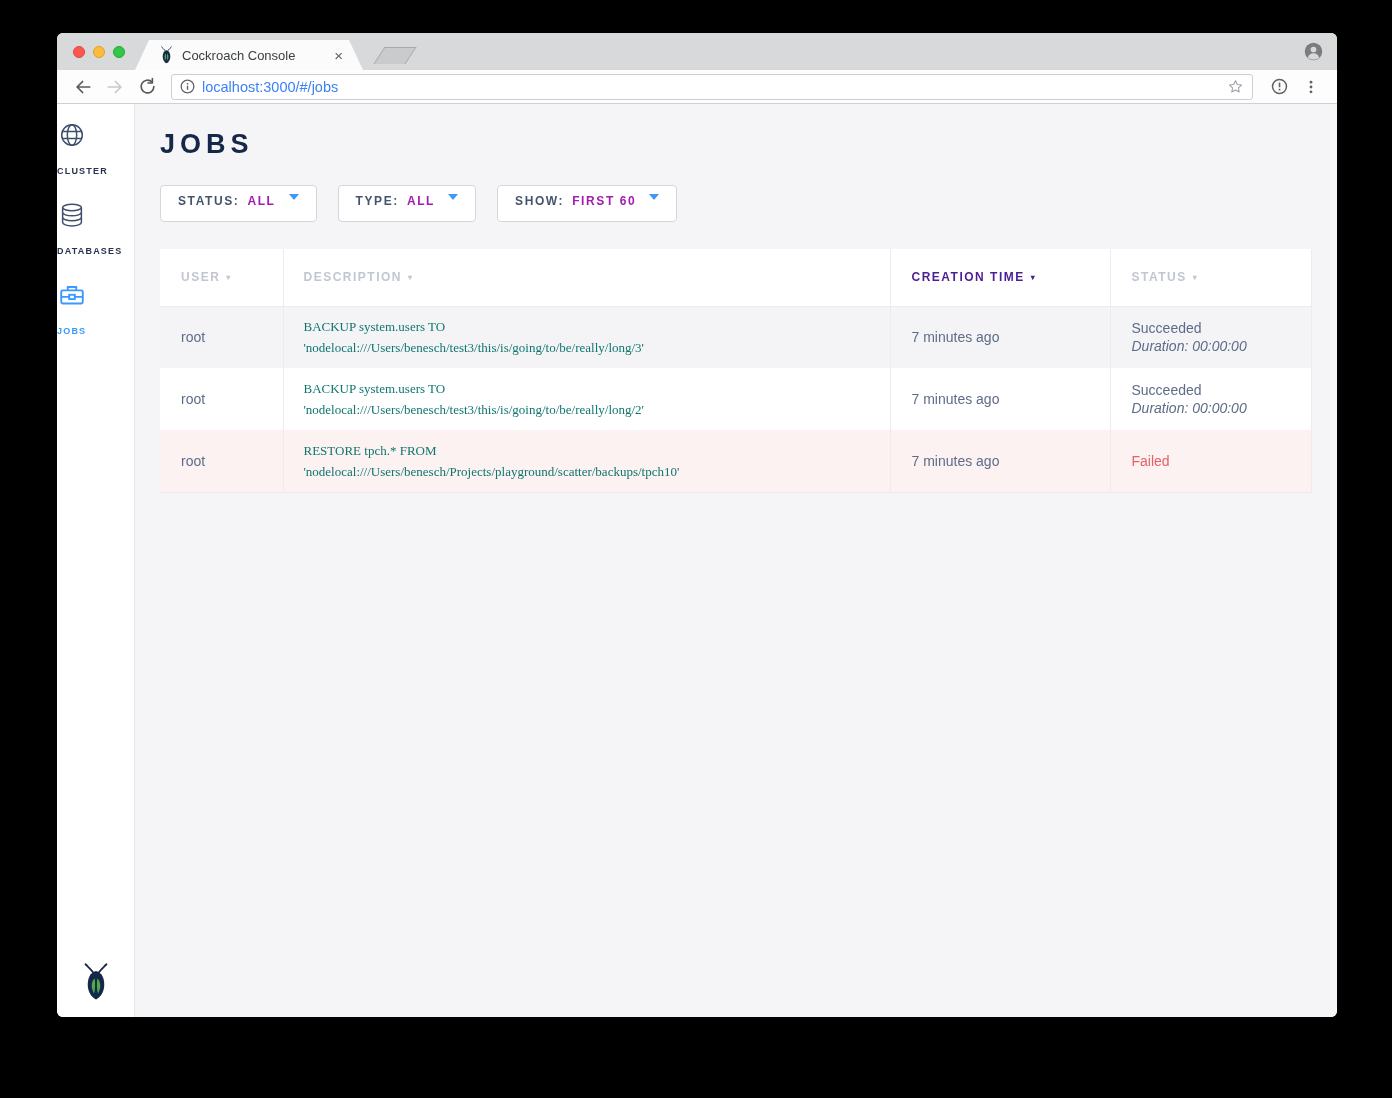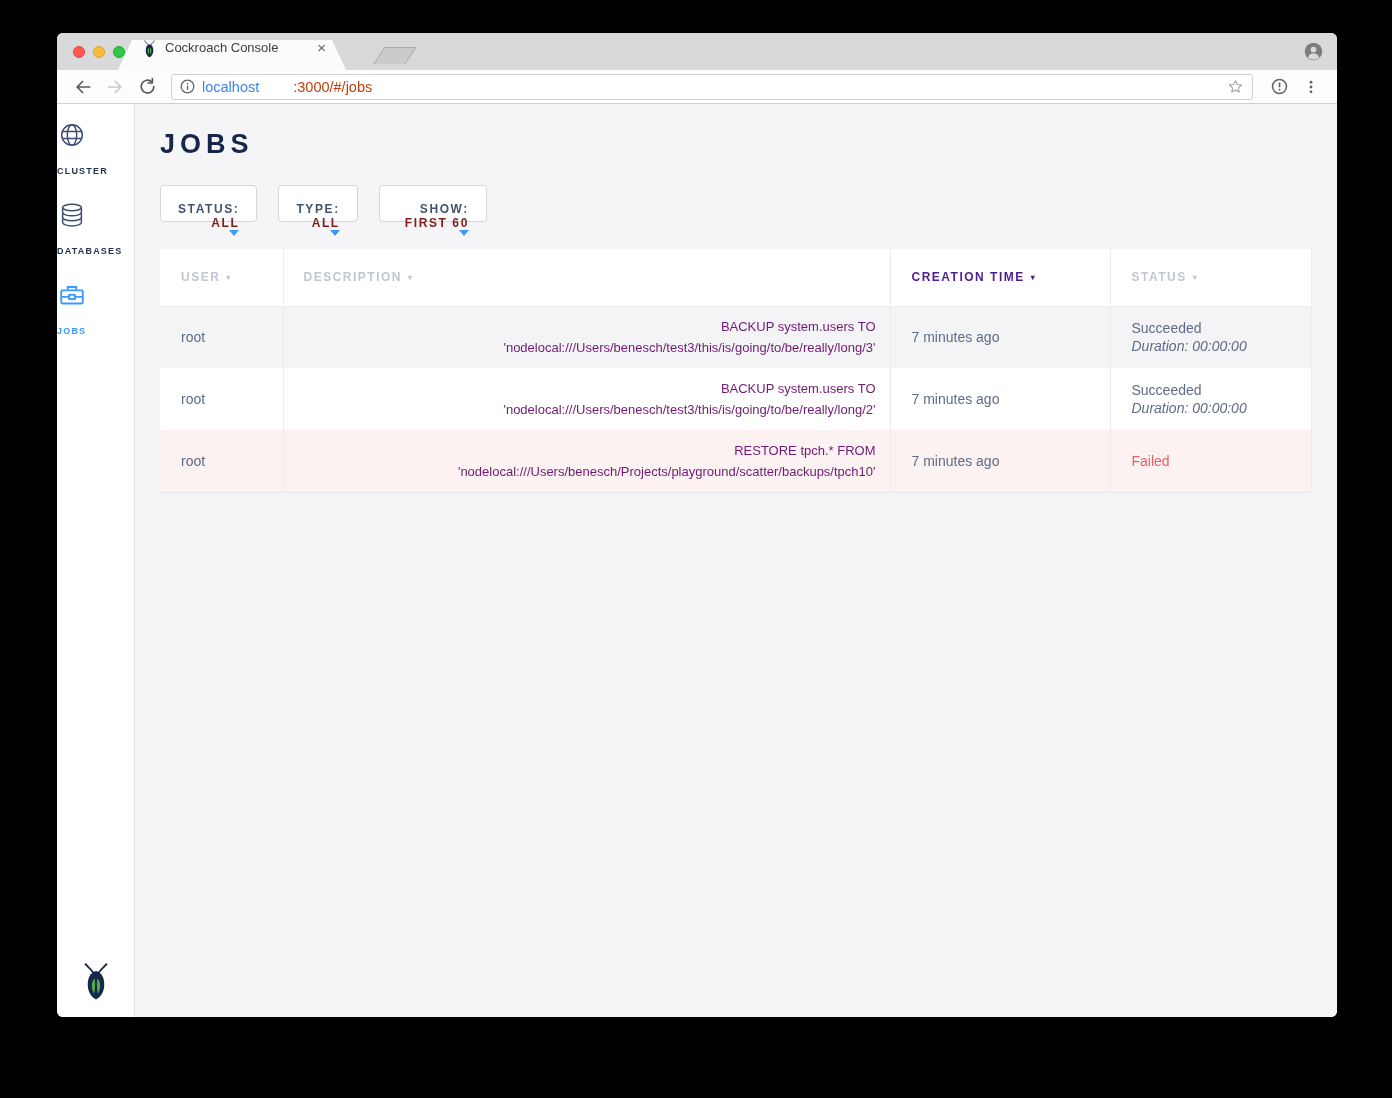--- a/index.html
+++ b/index.html
@@ -10,71 +10,71 @@
             box-shadow:0 18px 50px rgba(0,0,0,.55); }
 
   
   .tabstrip { height:37px; background:#d8d9db; position:relative; }
   .traffic { position:absolute; left:16px; top:13px; display:flex; gap:8px; }
   .light { width:12px; height:12px; border-radius:50%; }
   .light.red { background:#fc5850; border:1px solid #e0443e; }
   .light.yellow { background:#fdbc40; border:1px solid #dea123; }
   .light.green { background:#34c648; border:1px solid #1eac2c; }
 
-  .tab { position:absolute; left:61px; bottom:0; width:228px; height:30px; background:#fbfbfb;
+  .tab { position:absolute; left:78px; bottom:0; width:228px; height:30px; background:#fbfbfb;
          clip-path:polygon(14px 0, 214px 0, 228px 100%, 0 100%);
-         display:flex; align-items:flex-start; padding:0 20px 0 24px; }
+         display:flex; align-items:center; padding:0 20px 0 24px; }
   .tab-title { font-size:13px; color:#3c4043; margin-left:8px; flex:1; white-space:nowrap; overflow:hidden; }
   .tab-close { color:#5f6368; font-size:15px; line-height:1; cursor:default; }
   .newtab-stub { position:absolute; left:322px; bottom:6px; width:32px; height:17px;
                  background:#cacbcd; border:1px solid #a9aaac; transform:skewX(-33deg); border-bottom:none; }
   .chrome-avatar { position:absolute; right:14px; top:9px; }
 
   .toolbar { height:34px; background:#fdfdfd; border-bottom:1px solid #cfd0d2;
              display:flex; align-items:center; padding:0 12px; gap:4px; }
   .tbtn { width:28px; height:28px; display:flex; align-items:center; justify-content:center; }
   .urlbar { flex:1; height:26px; margin:0 8px 0 6px; background:#fff; border:1px solid #cdced0;
             border-radius:3px; display:flex; align-items:center; padding:0 8px; gap:7px; }
   .url-text { font-size:14.5px; flex:1; white-space:nowrap; overflow:hidden; }
   .url-host { color:#3b82f6; }
-  .url-rest { color:#c2410c;padding-left:34px; }
+  .url-rest { color:#3b82f6; }
 
   
   .app { display:flex; height:913px; }
   .sidebar { width:78px; background:#fff; border-right:1px solid #e6e6e9; position:relative; flex:none; }
   .navitem { margin-top:24px; display:flex; flex-direction:column; align-items:flex-start; gap:16px; cursor:pointer; }
   .navitem:first-child { margin-top:16px; }
   .navlabel { font-size:9px; font-weight:700; letter-spacing:1.2px; color:#26334f; }
   .navitem.active .navlabel { color:#3b99fb; }
   .side-logo { position:absolute; bottom:16px; left:0; width:100%; display:flex; justify-content:center; }
 
   .main { flex:1; background:#f5f5f7; padding:25px 26px 0 25px; overflow:hidden; }
   .page-title { font-size:27px; font-weight:700; letter-spacing:5px; color:#152849; }
 
   .filters { display:flex; gap:21px; margin-top:25px; }
   .filter { height:37px; background:#fff; border:1px solid #d5d6dc; border-radius:4px;
-            display:flex; align-items:flex-end; padding:16px 17px; font-size:12px; font-weight:700;
-            letter-spacing:1.6px; cursor:pointer;flex-direction:column; }
+            display:flex; align-items:flex-start; padding:8px 17px; font-size:12px; font-weight:700;
+            letter-spacing:1.6px; cursor:pointer; }
   .filter-label { color:#44546b; }
-  .filter-value { color:#7f1d1d; margin-left:8px; }
+  .filter-value { color:#a21caf; margin-left:8px; }
   .caret { width:0; height:0; border-left:5px solid transparent; border-right:5px solid transparent;
            border-top:6px solid #3b99fb; margin-left:13px; }
 
   table.jobs { margin-top:27px; border-collapse:collapse; table-layout:fixed; width:1151px; }
   col.c-user { width:123px; } col.c-desc { width:607px; } col.c-time { width:220px; } col.c-status { width:201px; }
   th { height:57px; background:#fff; text-align:left; font-size:12px; font-weight:700;
        letter-spacing:1.5px; color:#c1c6d2; padding-left:21px; border-right:1px solid #ececef;
        border-bottom:1px solid #ececef; white-space:nowrap; }
   th.desc-h { padding-left:20px; }
   th.sorted { color:#4c1d95; }
   .sort-glyph { font-size:8px; margin-left:6px; vertical-align:1px; }
   td { height:62px; border-right:1px solid #ececef; padding-left:21px; font-size:14px;
        color:#5f6c87; vertical-align:middle; }
-  td.desc { font-family:Liberation Sans, sans-serif; font-size:13px;
-            line-height:21px; color:#701a75; padding:9px 14px 9px 20px; white-space:nowrap;text-align:right; }
+  td.desc { font-family:Liberation Serif, serif; font-size:13px;
+            line-height:21px; color:#0f766e; padding:9px 14px 9px 20px; white-space:nowrap; }
   tr.r-gray td { background:#f4f4f6; }
   tr.r-white td { background:#fff; }
   tr.r-pink td { background:#fbf2f1; }
   tbody tr:last-child td { border-bottom:1px solid #e9e9ec; }
   .dur { font-style:italic; display:block; margin-top:2px; }
   .st-failed { color:#ea5f66; }
 
   svg { display:block; }
 </style>
 </head>

